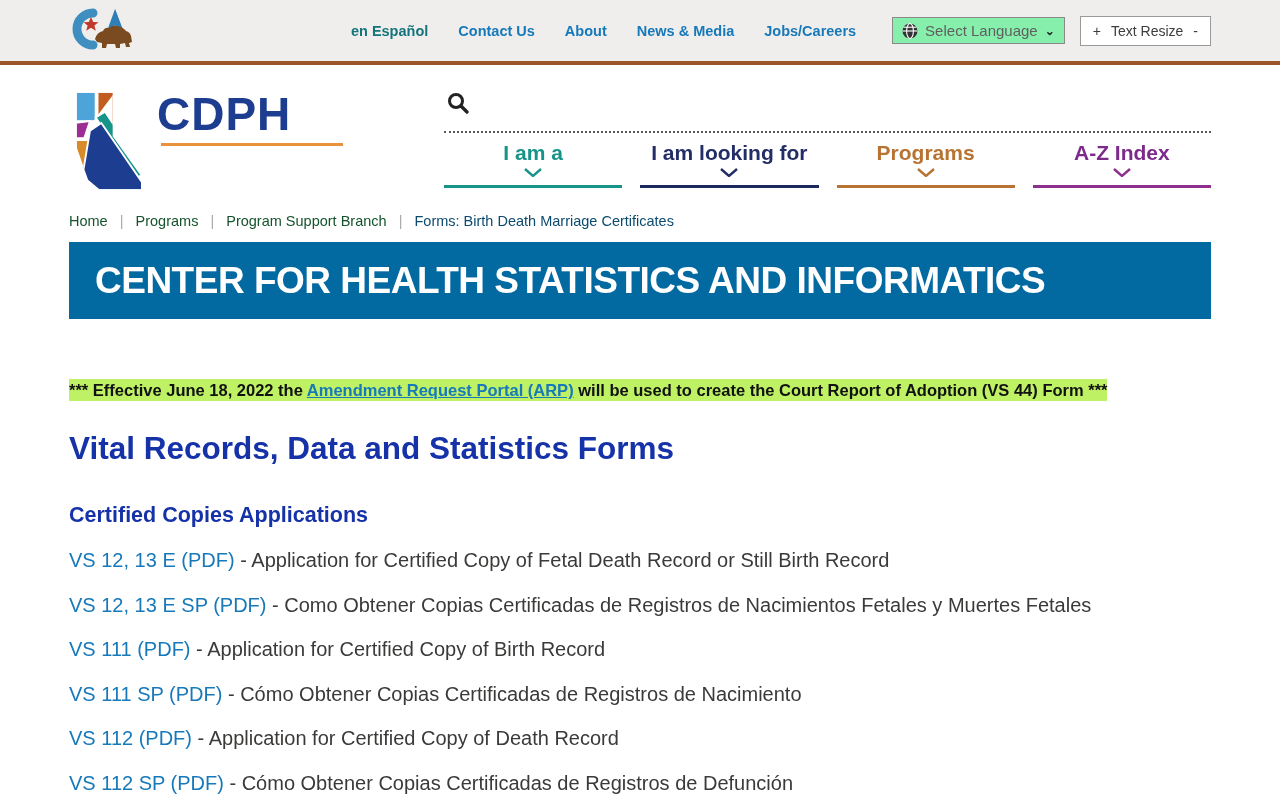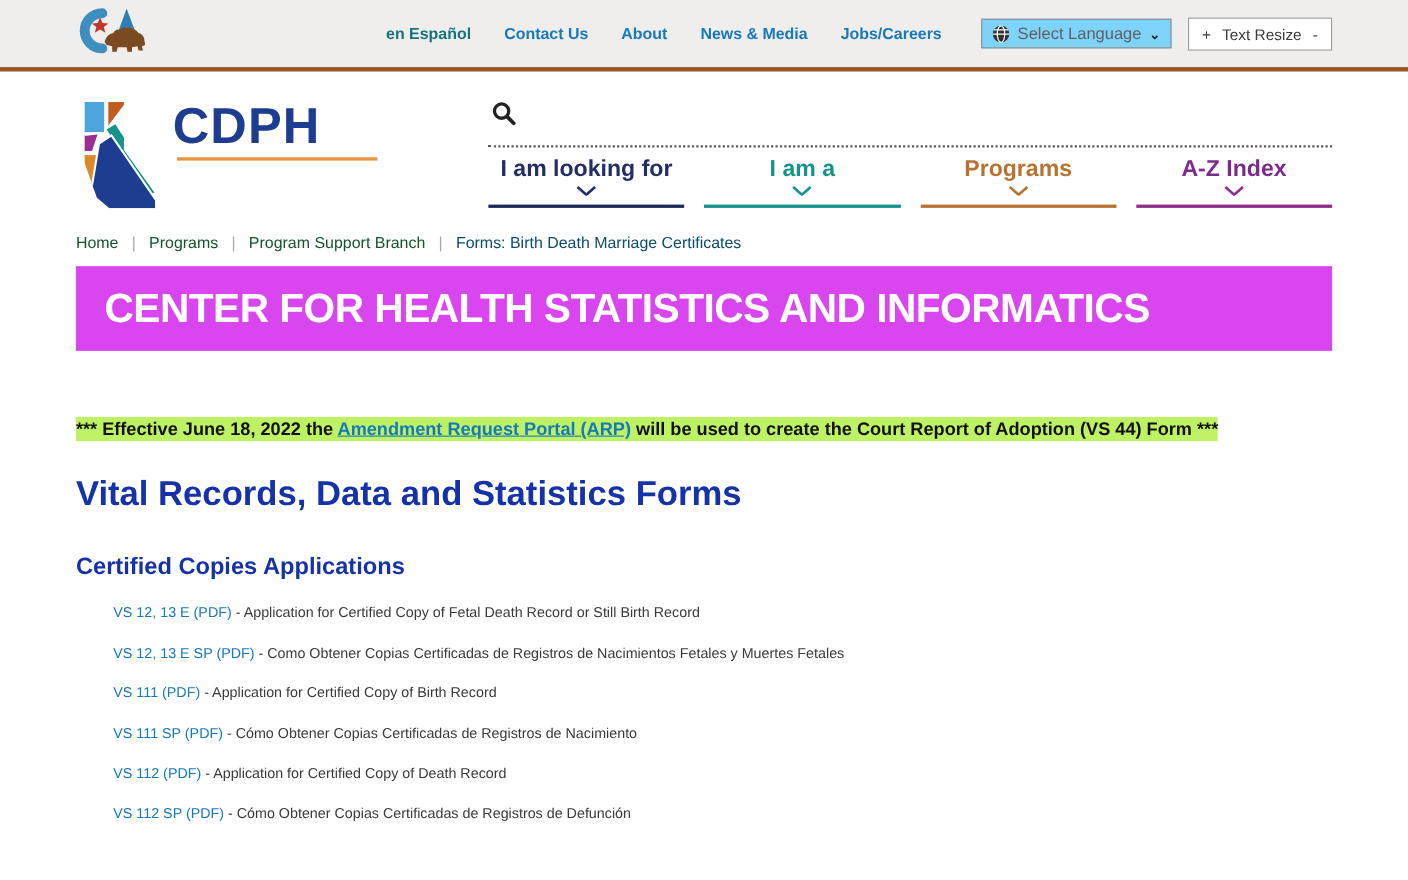--- a/index.html
+++ b/index.html
@@ -6,21 +6,21 @@
   * { margin: 0; padding: 0; box-sizing: border-box; }
   html, body { width: 1280px; height: 800px; overflow: hidden; background: #fff;
     font-family: "Liberation Sans", sans-serif; }
 
   
   .topbar { background: #efeeec; border-bottom: 4px solid #9c5528; height: 65px;
     display: flex; align-items: center; padding: 0 69px; justify-content: flex-end; }
   .topbar-links { display: flex; align-items: center; gap: 30px; margin-left: auto; }
   .topbar-link { font-size: 14.5px; font-weight: 700; color: #1779ba; text-decoration: none; cursor: pointer; }
   .topbar-link.espanol { color: #14747c; }
-  .lang-select { display: flex; align-items: center; gap: 7px; background: #7dd3fc;
+  .lang-select { display: flex; align-items: center; gap: 7px; background: #86efac;
     border: 1px solid #8a8a8a; padding: 4px 9px; margin-left: 36px; cursor: pointer; }
   .lang-select .lang-label { font-size: 15px; color: #5f5f5f; }
   .lang-caret { font-size: 12px; color: #222; font-weight: 700; }
   .text-resize { display: flex; align-items: center; gap: 10px; background: #fff;
     border: 1px solid #9a9a9a; padding: 6px 12px; margin-left: 15px; font-size: 14px; color: #3c3c3c; }
   .text-resize span { cursor: pointer; }
 
   
   .header { width: 1142px; margin: 0 auto; display: flex; padding-top: 24px; }
   .brand { display: flex; align-items: flex-start; gap: 12px; width: 375px; cursor: pointer; }
@@ -41,33 +41,33 @@
   .nav-programs { color: #b87333; border-color: #b87333; }
   .nav-az { color: #7d2b8b; border-color: #8e2f8e; }
 
   
   .breadcrumb { width: 1142px; margin: 20px auto 0; font-size: 14.5px; color: #6b6b6b; }
   .breadcrumb .crumb { color: #14532d; cursor: pointer; }
   .breadcrumb .sep { color: #a9a9a9; margin: 0 8px; }
   .breadcrumb .current { color: #0c4a6e; }
 
   
-  .banner { width: 1142px; margin: 13px auto 0; background: #d946ef; height: 77px;
+  .banner { width: 1142px; margin: 13px auto 0; background: #0369a1; height: 77px;
     display: flex; align-items: center; padding-left: 26px; }
   .banner h1 { color: #ffffff; font-size: 37px; font-weight: 800; letter-spacing: -0.5px; }
 
   
   .content { width: 1142px; margin: 0 auto; }
   .notice { margin-top: 60px; font-size: 16.5px; font-weight: 700; color: #111; line-height: 1.45; }
   .notice .hl { background: #bef264; padding: 2px 0; }
   .notice a, .link { color: #1779ba; cursor: pointer; }
   .notice .notice-link { text-decoration: underline; }
   .page-h1 { margin-top: 27px; font-size: 31.5px; font-weight: 800; color: #1632a8; }
   .page-h2 { margin-top: 36px; font-size: 21.5px; font-weight: 800; color: #1632a8; }
-  .form-line { margin-top: 21.5px; font-size: 13px; color: #3b3a39; margin-left: 34px; }
+  .form-line { margin-top: 21.5px; font-size: 20px; color: #3b3a39; }
   .form-line .link { text-decoration: none; }
   .form-line .desc { color: #3b3a39; }
 </style>
 </head>
 <body>
 
 <div class="topbar">
   <span>
     <svg width="64" height="48" viewBox="0 0 64 48">
       <path d="M24 8 A15 15 0 1 0 24 40" fill="none" stroke="#3e8fc0" stroke-width="9" stroke-linecap="round"></path>
@@ -128,30 +128,30 @@
   <div class="nav-col">
     <div class="search-row">
       <button class="search-btn">
         <svg width="24" height="24" viewBox="0 0 24 24">
           <circle cx="10" cy="10" r="6.5" fill="none" stroke="#222" stroke-width="3"></circle>
           <line x1="15" y1="15" x2="21" y2="21" stroke="#222" stroke-width="3.4" stroke-linecap="round"></line>
         </svg>
       </button>
     </div>
     <div class="nav-row">
+      <div class="nav-item nav-iama">
+        <span class="nav-label">I am a</span>
+        <svg class="chev" width="18" height="9" viewBox="0 0 18 9">
+          <polyline points="1,1 9,8 17,1" fill="none" stroke="#17948a" stroke-width="2.4"></polyline>
+        </svg>
+      </div>
       <div class="nav-item nav-looking">
         <span class="nav-label">I am looking for</span>
         <svg class="chev" width="18" height="9" viewBox="0 0 18 9">
           <polyline points="1,1 9,8 17,1" fill="none" stroke="#232d66" stroke-width="2.4"></polyline>
-        </svg>
-      </div>
-      <div class="nav-item nav-iama">
-        <span class="nav-label">I am a</span>
-        <svg class="chev" width="18" height="9" viewBox="0 0 18 9">
-          <polyline points="1,1 9,8 17,1" fill="none" stroke="#17948a" stroke-width="2.4"></polyline>
         </svg>
       </div>
       <div class="nav-item nav-programs">
         <span class="nav-label">Programs</span>
         <svg class="chev" width="18" height="9" viewBox="0 0 18 9">
           <polyline points="1,1 9,8 17,1" fill="none" stroke="#b87333" stroke-width="2.4"></polyline>
         </svg>
       </div>
       <div class="nav-item nav-az">
         <span class="nav-label">A-Z Index</span>

